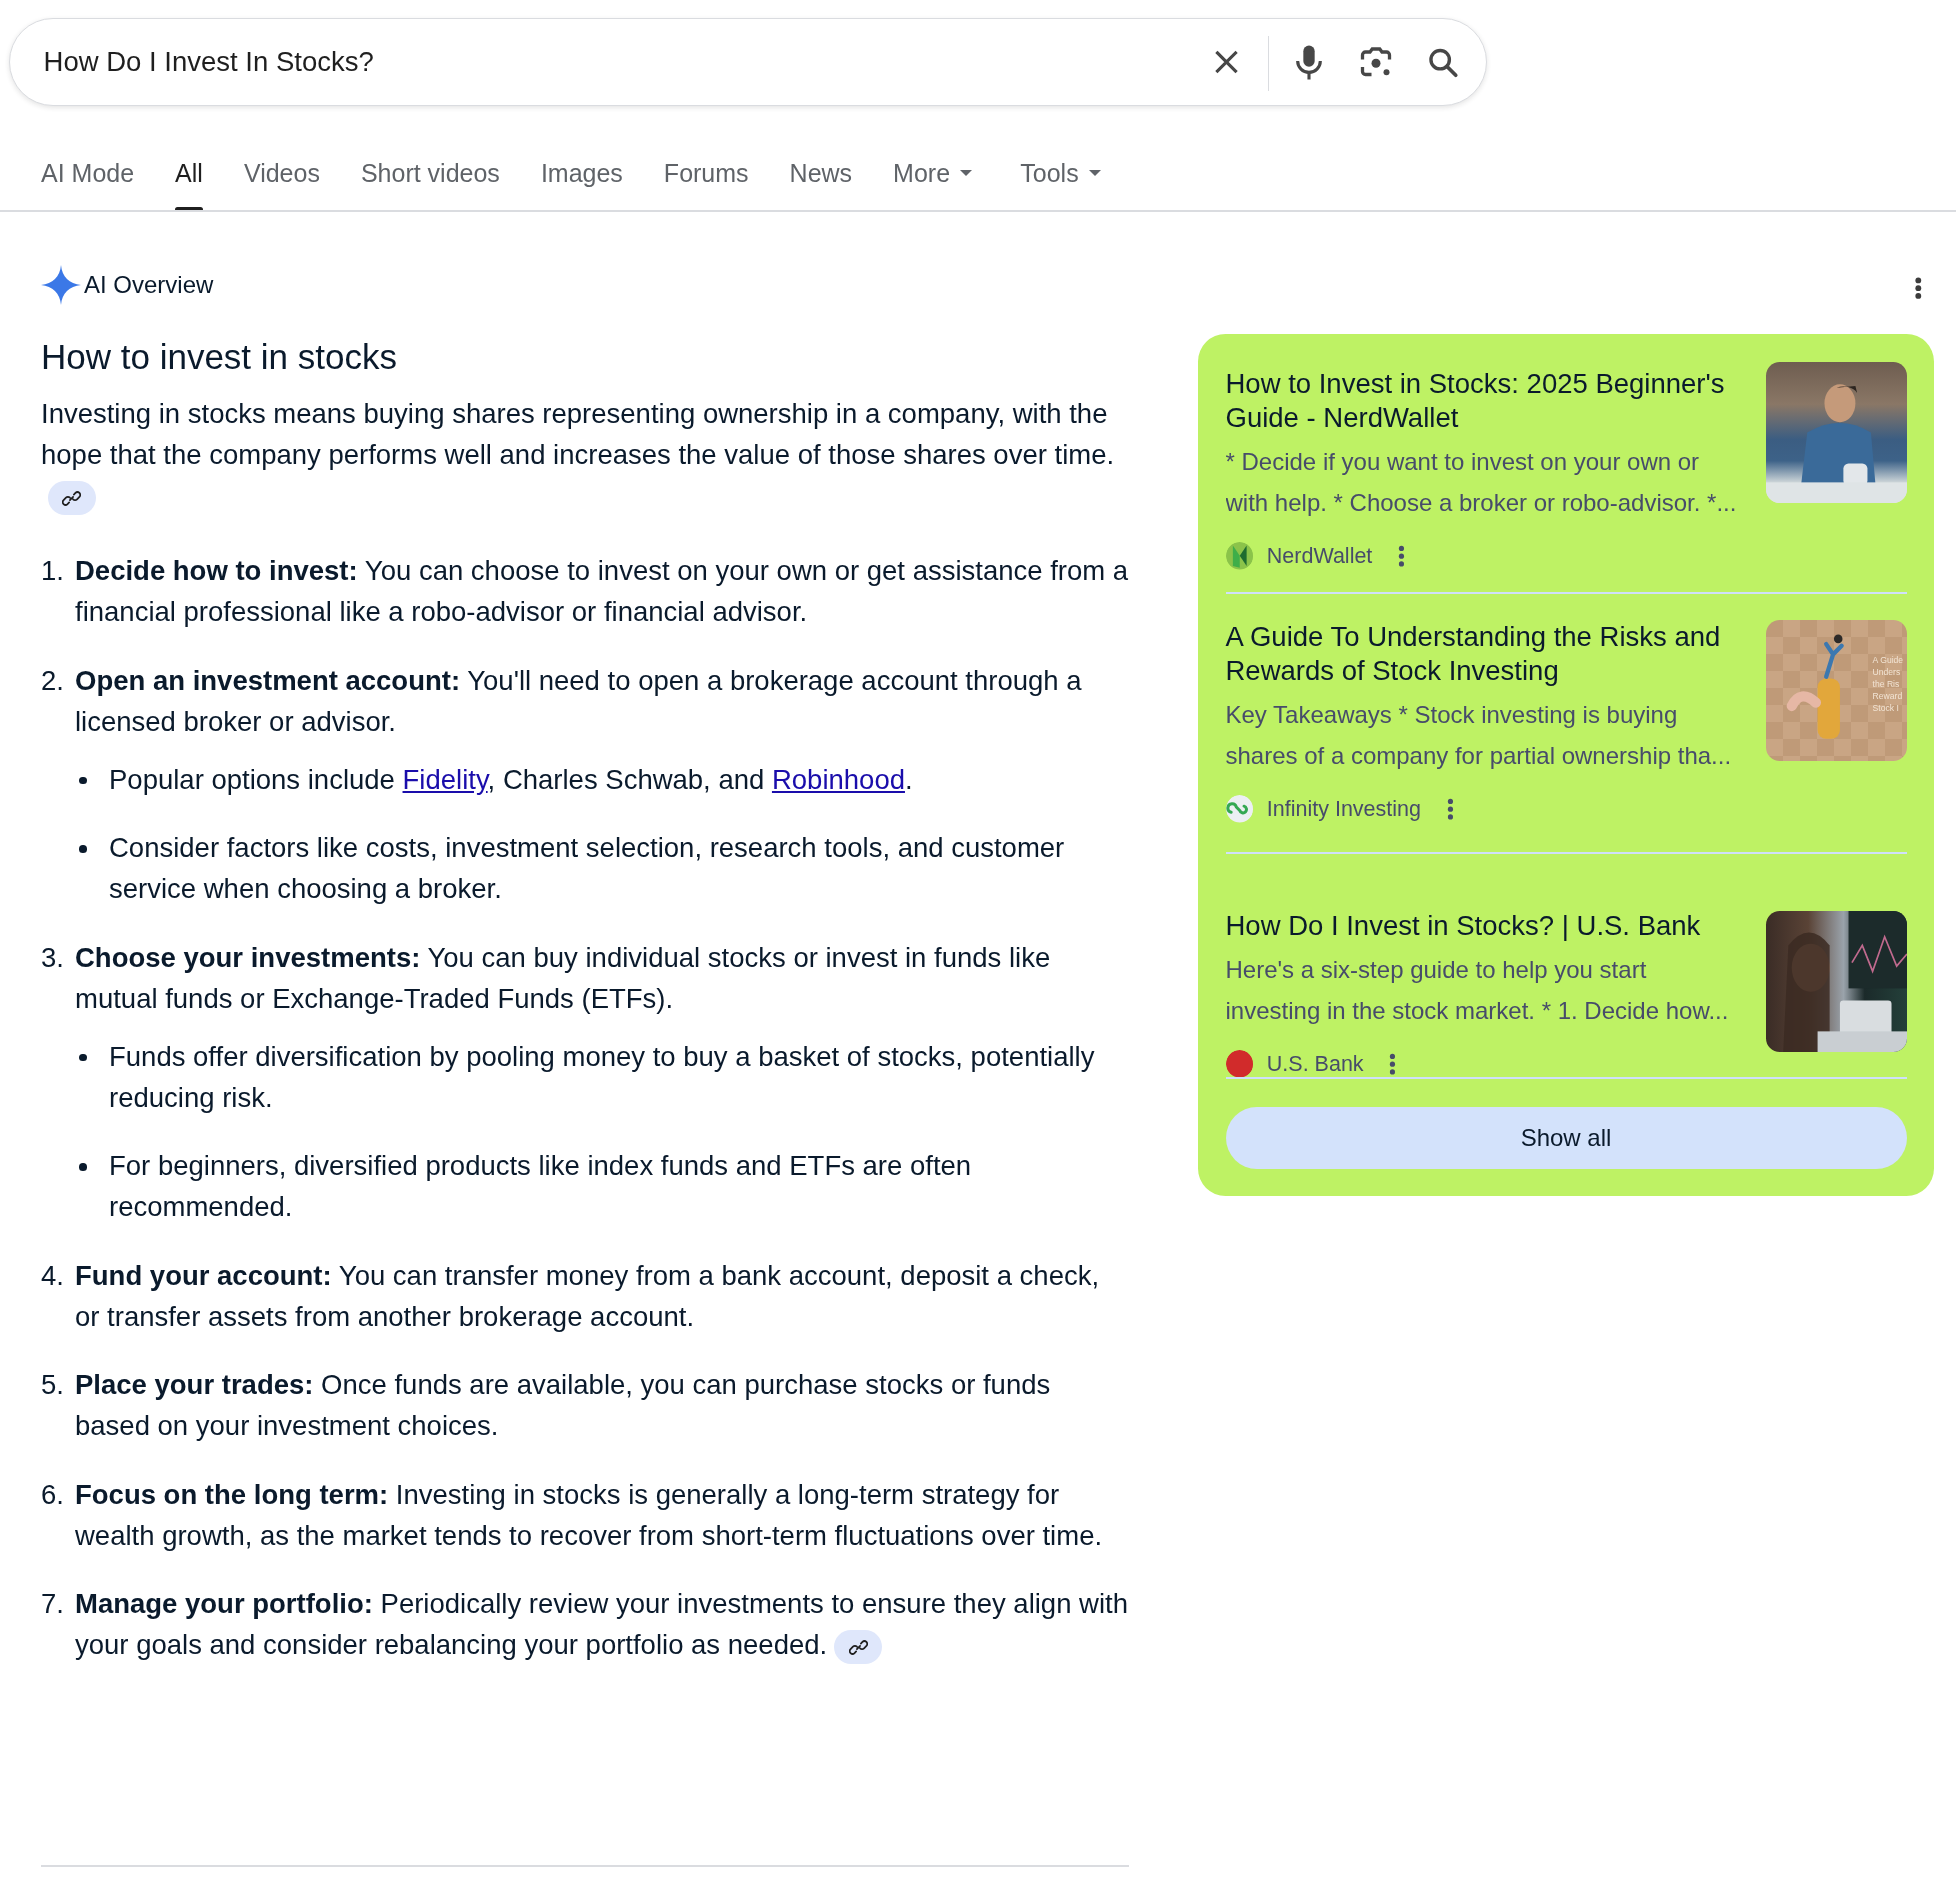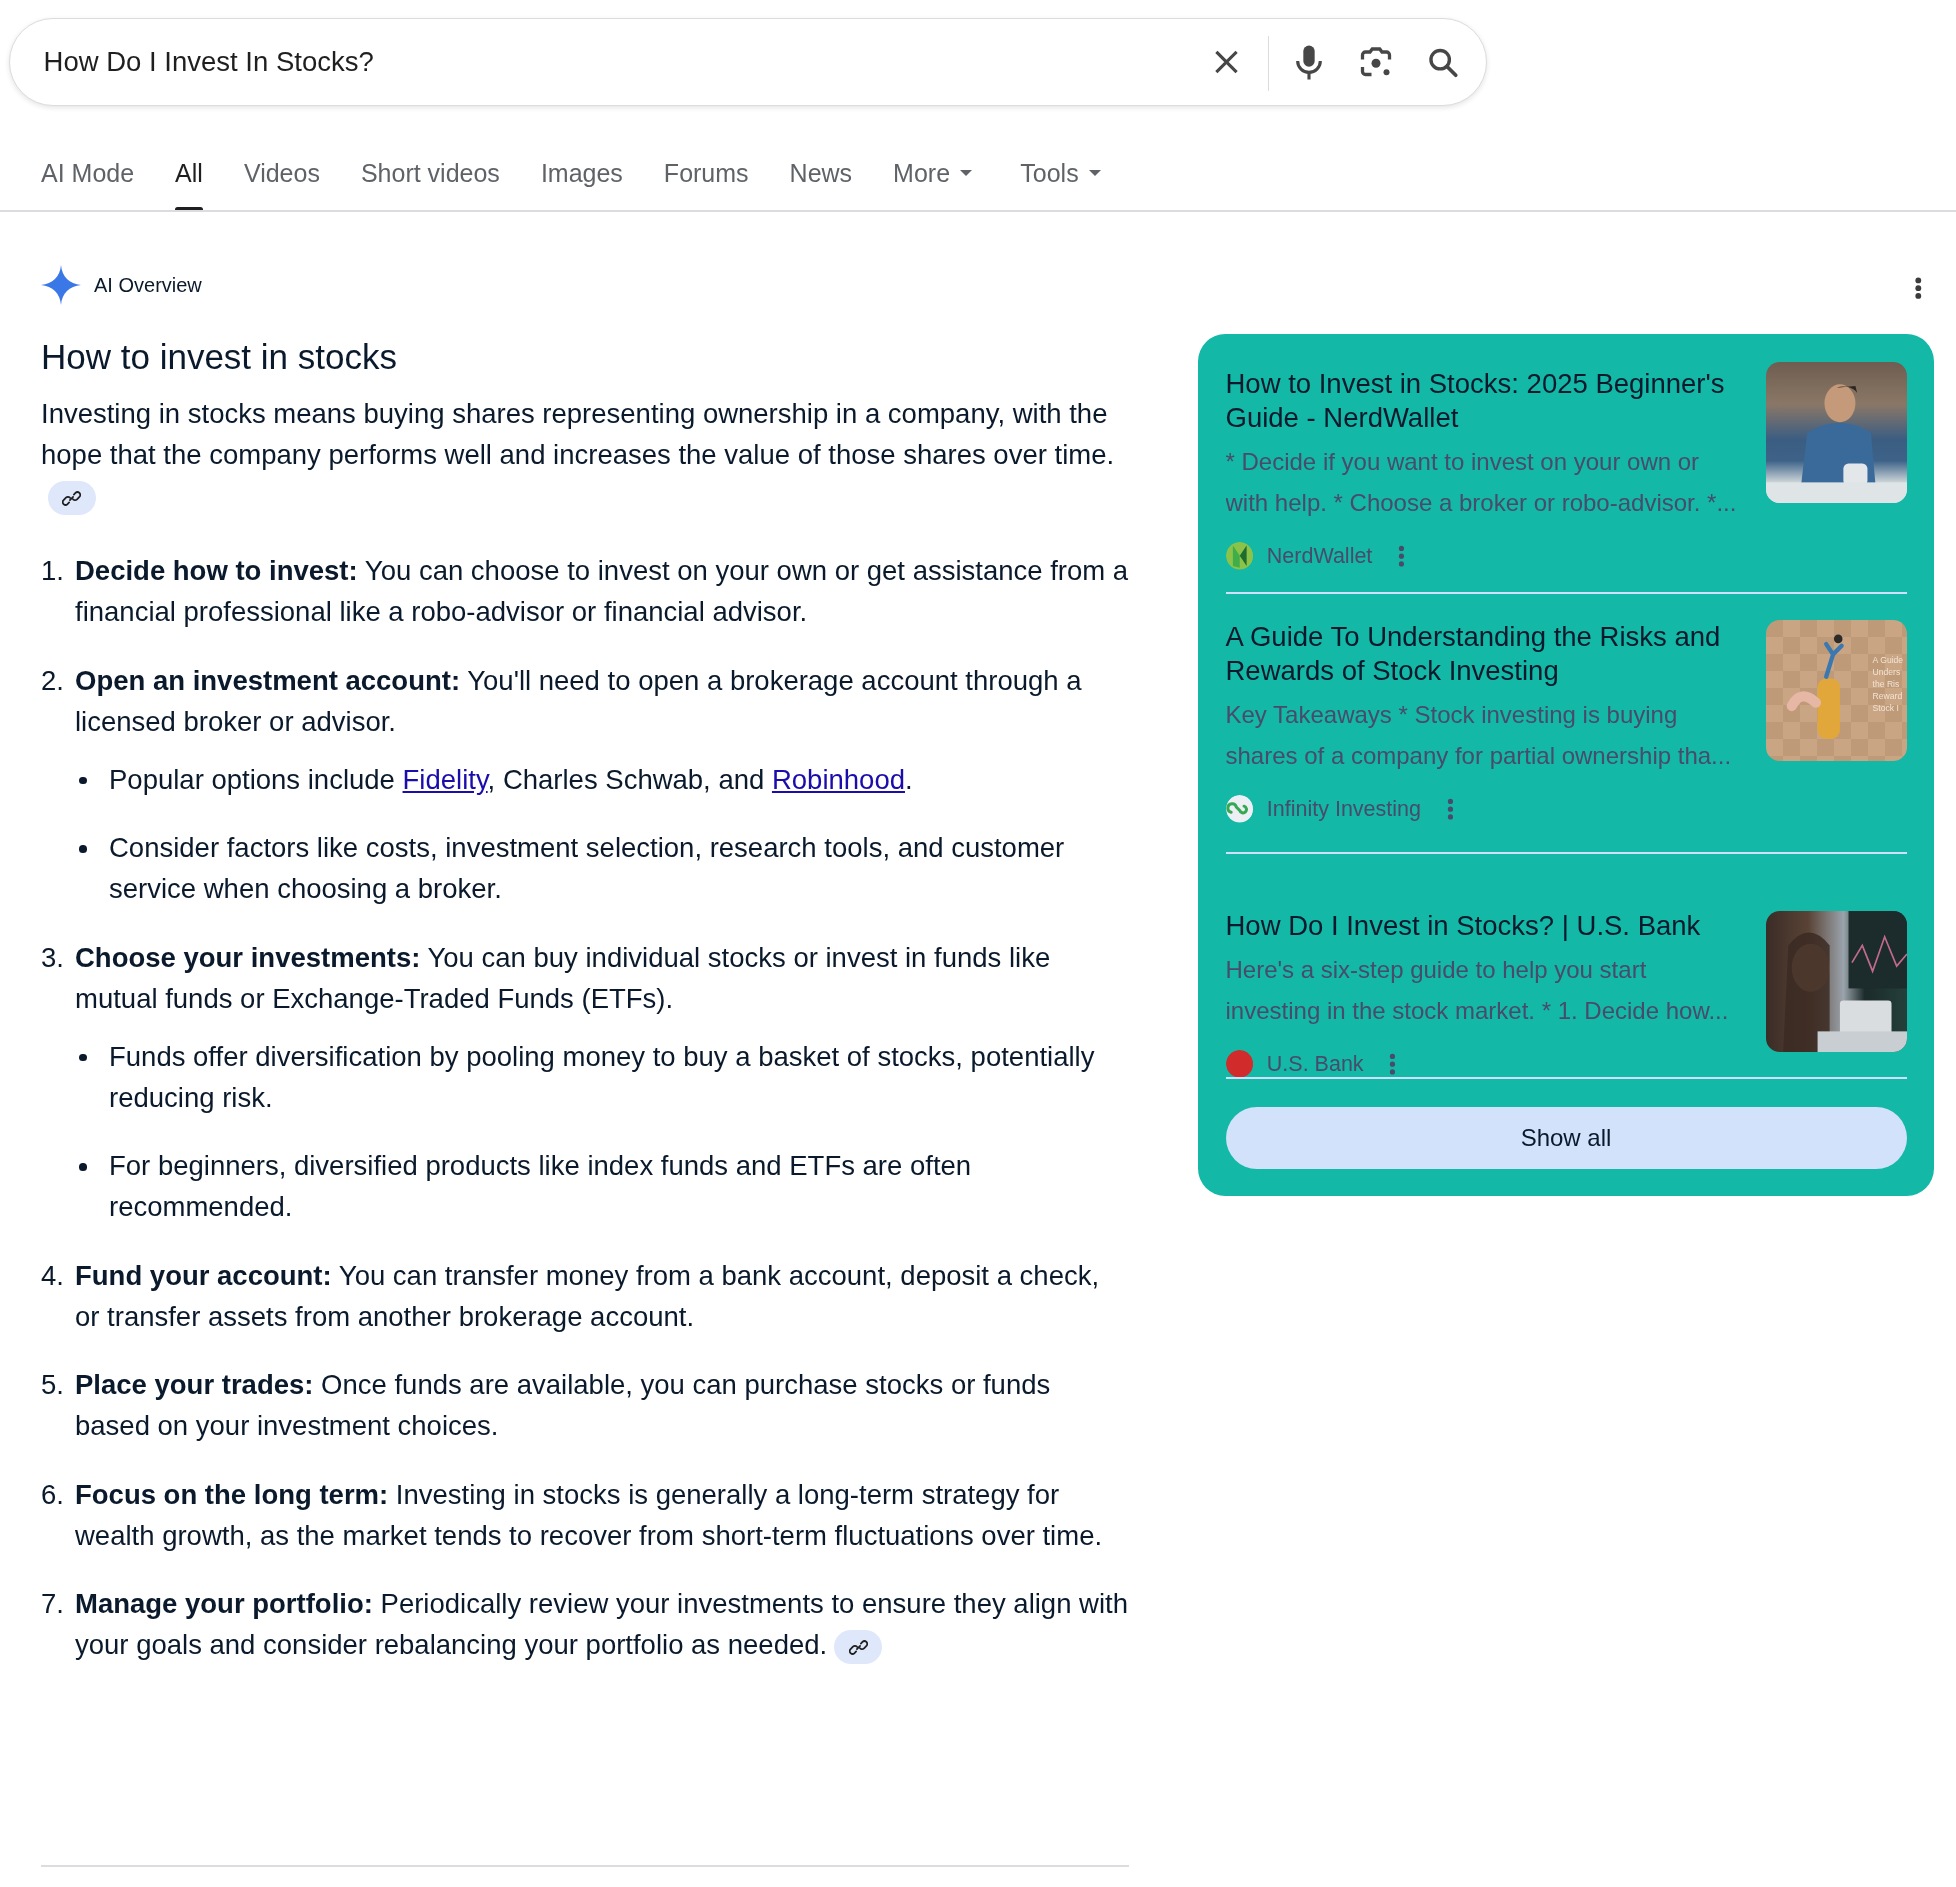--- a/index.html
+++ b/index.html
@@ -20,21 +20,21 @@
   
   .tabs { position: absolute; left: 41px; top: 153px; height: 59px; display: flex; align-items: flex-end; }
   .tab { position: relative; font-size: 25px; color: #5f6368; margin-right: 41px; height: 59px; line-height: 40px; cursor: pointer; white-space: nowrap; display: flex; align-items: flex-start; }
   .tab.active { color: #1f1f1f; }
   .tab.active::after { content: ""; position: absolute; left: 0; right: 0; bottom: 0; height: 5.2px; background: #1f1f1f; border-radius: 2.6px 2.6px 0 0; }
   .tab .caret { display: inline-block; width: 0; height: 0; border-left: 6px solid transparent; border-right: 6px solid transparent; border-top: 6px solid #5f6368; margin-left: 10.3px; margin-top: 17px; }
   .tabs-divider { position: absolute; left: 0; top: 210px; width: 1957px; height: 1.7px; background: #dadce0; }
 
   
   .aio-header { position: absolute; left: 41px; top: 265px; display: flex; align-items: center; }
-  .aio-header .label { font-size: 20px; font-weight: 500; color: #0a1a2c; margin-left: 13px; }
+  .aio-header .label { font-size: 24px; font-weight: 500; color: #0a1a2c; margin-left: 3px; }
   .kebab-top { position: absolute; left: 1903px; top: 272px; width: 31px; height: 34px; cursor: pointer; display: flex; align-items: center; justify-content: center; }
 
   
   .main { position: absolute; left: 41px; top: 331px; width: 1088px; color: #0a1a2c; }
   .main h2 { font-size: 35px; font-weight: 500; color: #0a1a2c; line-height: 52px; margin-bottom: 10.3px; }
   .main p { font-size: 27.5px; line-height: 41px; }
   .main .intro-p { margin-bottom: 34px; }
   .chip { display: inline-flex; align-items: center; justify-content: center; width: 48px; height: 34px; border-radius: 17px; background: #dfe7fb; vertical-align: middle; margin-left: 6.9px; cursor: pointer; }
   .steps-lead { margin-bottom: 34px; }
   ol.steps { list-style: none; }
@@ -42,21 +42,21 @@
   ol.steps > li .num { position: absolute; left: 0; top: 0; }
   ol.steps > li b { font-weight: 700; }
   ul.sub { list-style: none; margin-top: 17px; }
   ul.sub li { position: relative; padding-left: 34px; margin-bottom: 27.5px; }
   ul.sub li:last-child { margin-bottom: 0; }
   ul.sub li::before { content: ""; position: absolute; left: 4.3px; top: 18px; width: 7.7px; height: 7.7px; border-radius: 50%; background: #0a1a2c; }
   a.inline-link { color: #1a0dab; text-decoration: underline; cursor: pointer; }
   .bottom-divider { position: absolute; left: 41px; top: 1865px; width: 1088px; height: 1.7px; background: #dadce0; }
 
   
-  .sources { position: absolute; left: 1198px; top: 334px; width: 736px; height: 862px; background: #14b8a6; border-radius: 27.5px; }
+  .sources { position: absolute; left: 1198px; top: 334px; width: 736px; height: 862px; background: #bef264; border-radius: 27.5px; }
   .src { position: absolute; left: 27.5px; width: 681px; }
   .src .title { position: absolute; left: 0; top: 0; width: 508px; font-size: 27.5px; line-height: 34px; color: #0a1a2c; cursor: pointer; }
   .src .snippet { position: absolute; left: 0; width: 525px; font-size: 24px; line-height: 41px; color: #474c6a; white-space: nowrap; overflow: hidden; }
   .src .site { position: absolute; left: 0; display: flex; align-items: center; height: 34px; }
   .src .site .fav { width: 27.5px; height: 27.5px; border-radius: 50%; margin-right: 13.8px; }
   .src .site .name { font-size: 21.5px; color: #474c6a; }
   .src .site .kebab { margin-left: 20.6px; width: 17px; height: 31px; display: flex; align-items: center; justify-content: center; cursor: pointer; }
   .src .thumb { position: absolute; left: 540px; width: 141px; height: 141px; border-radius: 13.8px; overflow: hidden; cursor: pointer; }
   .src-sep { position: absolute; left: 27.5px; width: 681px; height: 1.7px; background: #cfe0fb; }
   .show-all { position: absolute; left: 27.5px; top: 773px; width: 681px; height: 62px; border-radius: 31px; background: #d3e2fb; display: flex; align-items: center; justify-content: center; font-size: 24px; color: #0a1a2c; cursor: pointer; }

